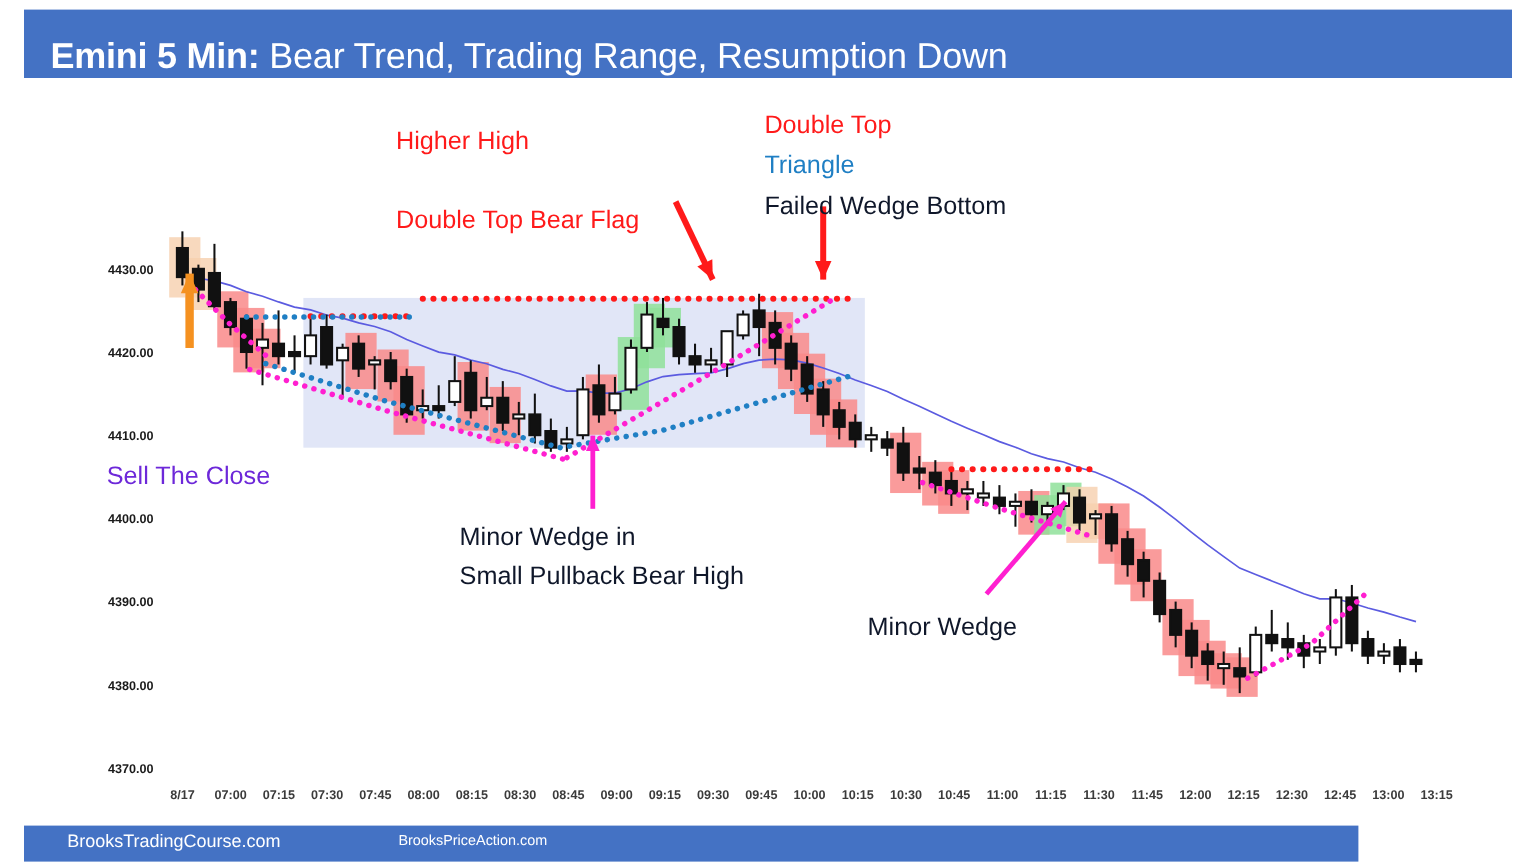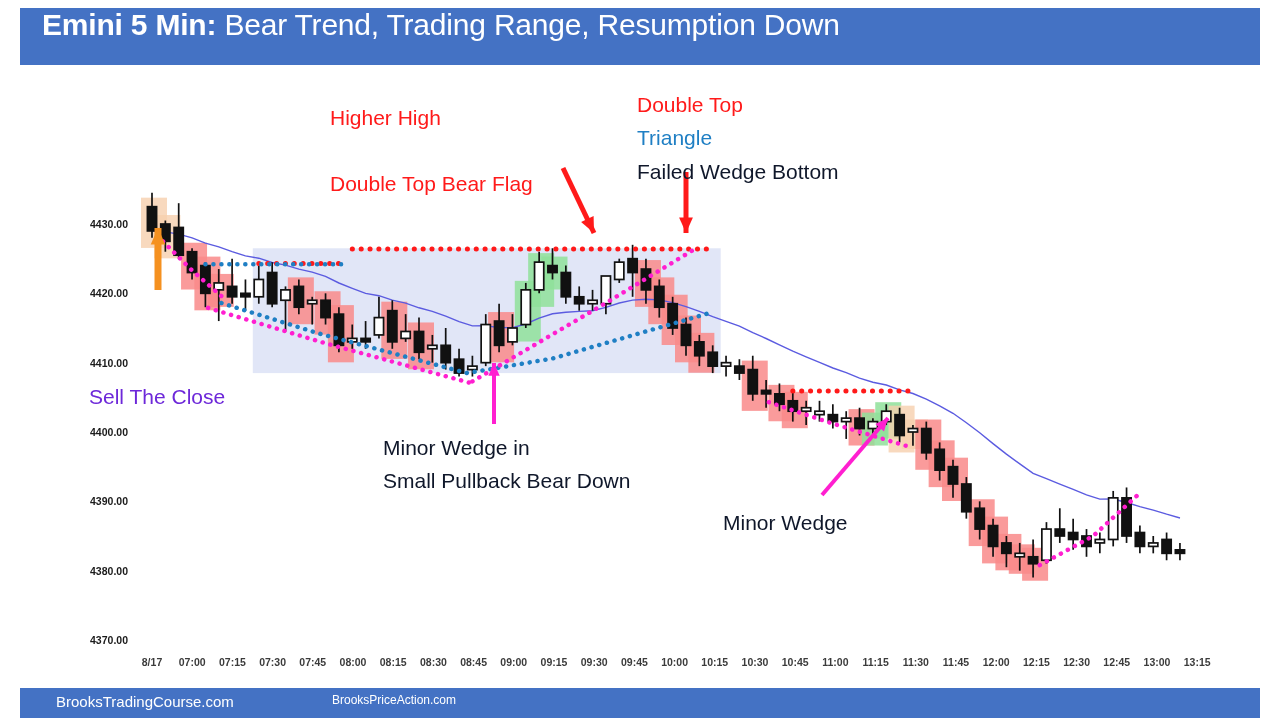--- a/index.html
+++ b/index.html
@@ -5,31 +5,31 @@
   html,body{margin:0;padding:0;}
   body{
     width:1280px;height:720px;background:#ffffff;
     font-family:"Liberation Sans", sans-serif;overflow:hidden;position:relative;
   }
   #root{position:relative;width:1280px;height:720px;}
 
   
   .titlebar{
     position:absolute;left:20px;top:8px;width:1240px;height:57px;
-    background:#4472c4;display:flex;align-items:flex-start;
+    background:#4472c4;display:flex;align-items:flex-end;
   }
   .titletext{
     margin-left:22px;color:#ffffff;font-size:30px;letter-spacing:-0.2px;
     white-space:nowrap;
   }
   .titletext .strong{font-weight:bold;}
 
   
   .footerbar{
-    position:absolute;left:20px;top:688px;width:1240px;height:30px;
+    position:absolute;left:20px;top:688px;width:1112px;height:30px;
     background:#4472c4;
   }
   .footer-a{position:absolute;left:36px;top:5px;color:#fff;font-size:15px;}
   .footer-b{position:absolute;left:312px;top:5px;color:#fff;font-size:12px;}
 
   
   .chart-wrap{position:absolute;left:0;top:65px;width:1280px;height:620px;}
   svg.chart{position:absolute;left:0;top:0;}
 
   .ylabel{font-size:10.5px;fill:#1a1a1a;font-weight:bold;font-family:"Liberation Sans",sans-serif;}
@@ -461,21 +461,21 @@
       </svg>
 
     <div id="ann-layer">
         <div class="ann red" style="left: 330px; top: 38px;">Higher High</div>
         <div class="ann red" style="left: 330px; top: 72px; margin-top: 32px;">Double Top Bear Flag</div>
         <div class="ann red" style="left: 637px; top: 25px;">Double Top</div>
         <div class="ann blue" style="left: 637px; top: 58px;">Triangle</div>
         <div class="ann mag" style="left: 637px; top: 92px;">Failed Wedge Bottom</div>
         <div class="ann orange" style="left: 89px; top: 317px;">Sell The Close</div>
         <div class="ann mag" style="left: 383px; top: 368px;">Minor Wedge in</div>
-        <div class="ann mag" style="left: 383px; top: 401px;">Small Pullback Bear Down</div>
+        <div class="ann mag" style="left: 383px; top: 401px;">Small Pullback Bear High</div>
         <div class="ann mag" style="left: 723px; top: 443px;">Minor Wedge</div>
       </div>
   </div>
 
   <div class="footerbar">
     <div class="footer-a">BrooksTradingCourse.com</div>
     <div class="footer-b">BrooksPriceAction.com</div>
   </div>
 
 </div>

